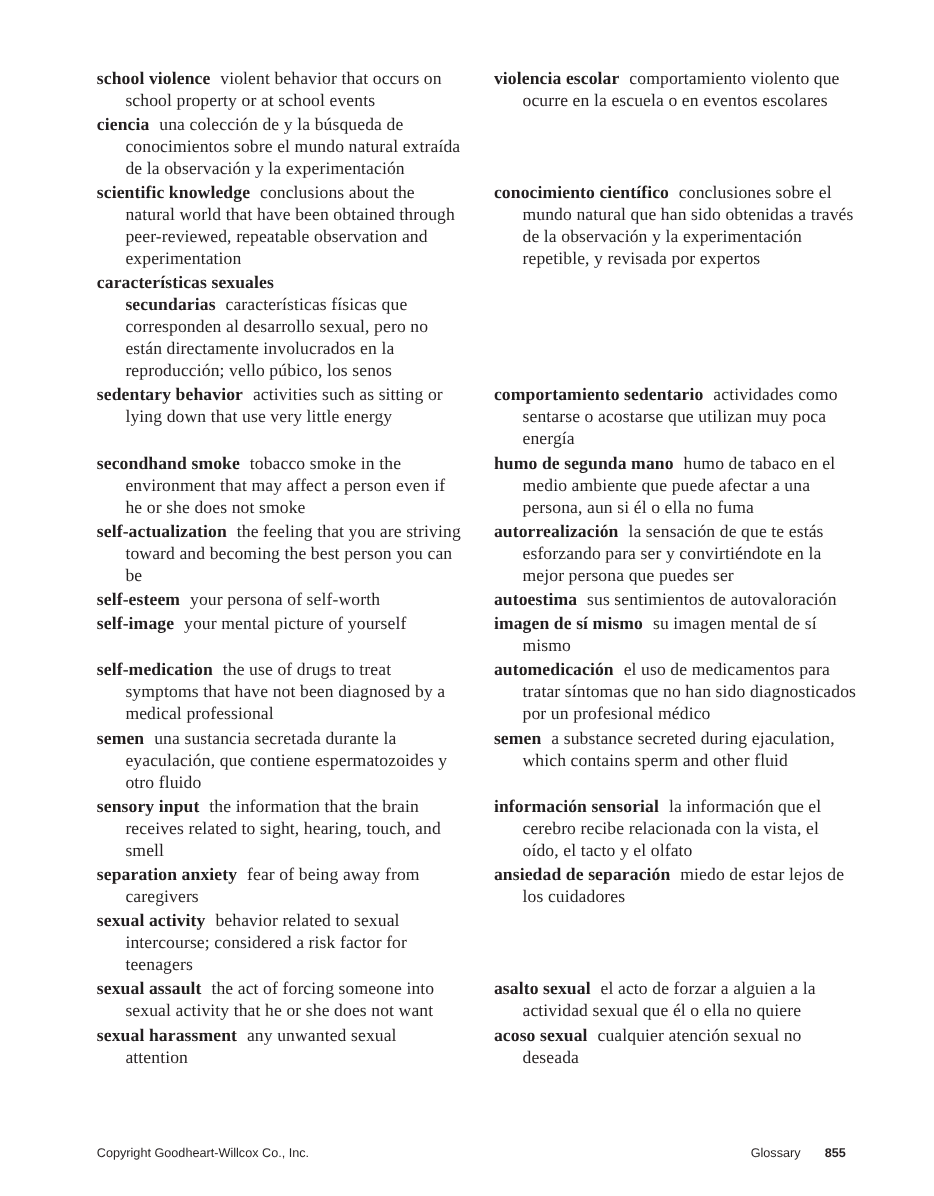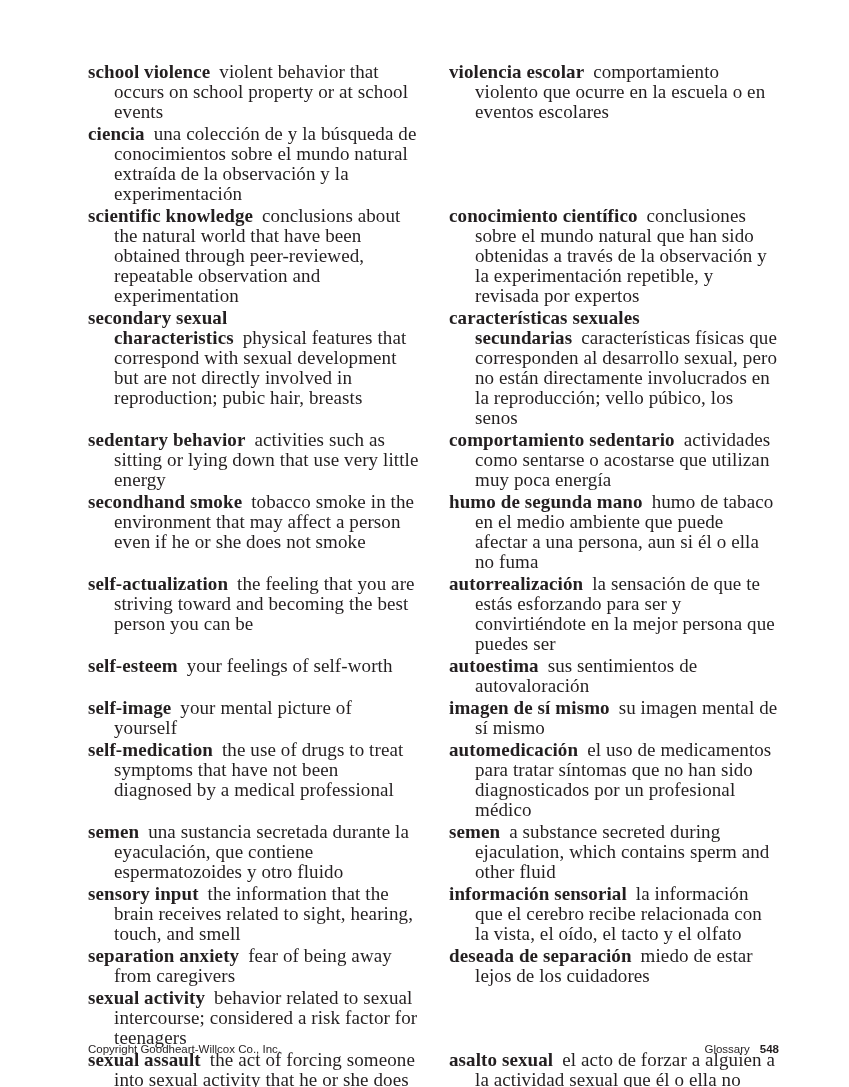--- a/index.html
+++ b/index.html
@@ -30,47 +30,47 @@
     margin-bottom: 2px;
   }
   .col {
     width: 331px;
     flex: 0 0 331px;
   }
   .entry {
     margin: 0;
     padding-left: 26px;
     text-indent: -26px;
-    font-size: 19px;
+    font-size: 16px;
     line-height: 20px;
     letter-spacing: 0.1px;
   }
   .term {
     font-weight: bold;
     margin-right: 9px;
   }
   .def {
     font-weight: normal;
   }
   .footer {
     position: absolute;
     left: 88px;
-    right: 70px;
+    right: 80px;
     bottom: 32px;
     display: flex;
     justify-content: space-between;
     align-items: baseline;
     font-family: "Liberation Sans", sans-serif;
     font-size: 11.5px;
     color: #231f20;
   }
   .footer-right {
     display: flex;
     align-items: baseline;
-    gap: 10px;
+    gap: 22px;
   }
   .page-number {
     font-weight: bold;
   }
 </style>
 </head>
 <body>
 
 <div class="page">
 
@@ -105,25 +105,20 @@
     <div class="col">
       <p class="entry">
         <span class="term">conocimiento científico</span><span class="def">conclusiones sobre el mundo natural que han sido obtenidas a través de la observación y la experimentación repetible, y revisada por expertos</span>
       </p>
     </div>
   </div>
 
   <div class="row">
     <div class="col">
       <p class="entry">
-        <span class="term">secondary sexual characteristics</span><span class="def">physical features that correspond with sexual development but are not directly involved in reproduction; pubic hair, breasts</span>
-      </p>
-    </div>
-    <div class="col">
-      <p class="entry">
         <span class="term">características sexuales secundarias</span><span class="def">características físicas que corresponden al desarrollo sexual, pero no están directamente involucrados en la reproducción; vello púbico, los senos</span>
       </p>
     </div>
   </div>
 
   <div class="row">
     <div class="col">
       <p class="entry">
         <span class="term">sedentary behavior</span><span class="def">activities such as sitting or lying down that use very little energy</span>
       </p>
@@ -157,21 +152,21 @@
     <div class="col">
       <p class="entry">
         <span class="term">autorrealización</span><span class="def">la sensación de que te estás esforzando para ser y convirtiéndote en la mejor persona que puedes ser</span>
       </p>
     </div>
   </div>
 
   <div class="row">
     <div class="col">
       <p class="entry">
-        <span class="term">self-esteem</span><span class="def">your feelings of self-worth</span>
+        <span class="term">self-esteem</span><span class="def">your persona of self-worth</span>
       </p>
     </div>
     <div class="col">
       <p class="entry">
         <span class="term">autoestima</span><span class="def">sus sentimientos de autovaloración</span>
       </p>
     </div>
   </div>
 
   <div class="row">
@@ -227,21 +222,21 @@
   </div>
 
   <div class="row">
     <div class="col">
       <p class="entry">
         <span class="term">separation anxiety</span><span class="def">fear of being away from caregivers</span>
       </p>
     </div>
     <div class="col">
       <p class="entry">
-        <span class="term">deseada de separación</span><span class="def">miedo de estar lejos de los cuidadores</span>
+        <span class="term">ansiedad de separación</span><span class="def">miedo de estar lejos de los cuidadores</span>
       </p>
     </div>
   </div>
 
   <div class="row">
     <div class="col">
       <p class="entry">
         <span class="term">sexual activity</span><span class="def">behavior related to sexual intercourse; considered a risk factor for teenagers</span>
       </p>
     </div>
@@ -253,23 +248,35 @@
         <span class="term">sexual assault</span><span class="def">the act of forcing someone into sexual activity that he or she does not want</span>
       </p>
     </div>
     <div class="col">
       <p class="entry">
         <span class="term">asalto sexual</span><span class="def">el acto de forzar a alguien a la actividad sexual que él o ella no quiere</span>
       </p>
     </div>
   </div>
 
+  <div class="row">
+    <div class="col">
+      <p class="entry">
+        <span class="term">sexual harassment</span><span class="def">any unwanted sexual attention</span>
+      </p>
+    </div>
+    <div class="col">
+      <p class="entry">
+        <span class="term">acoso sexual</span><span class="def">cualquier atención sexual no deseada</span>
+      </p>
+    </div>
+  </div>
 </main>
 
   <footer class="footer">
     <span class="footer-copyright">Copyright Goodheart-Willcox Co., Inc.</span>
     <span class="footer-right">
       <span class="section-label">Glossary</span>
-      <span class="page-number">548</span>
+      <span class="page-number">855</span>
     </span>
   </footer>
 
 </div>
 
 </body></html>

